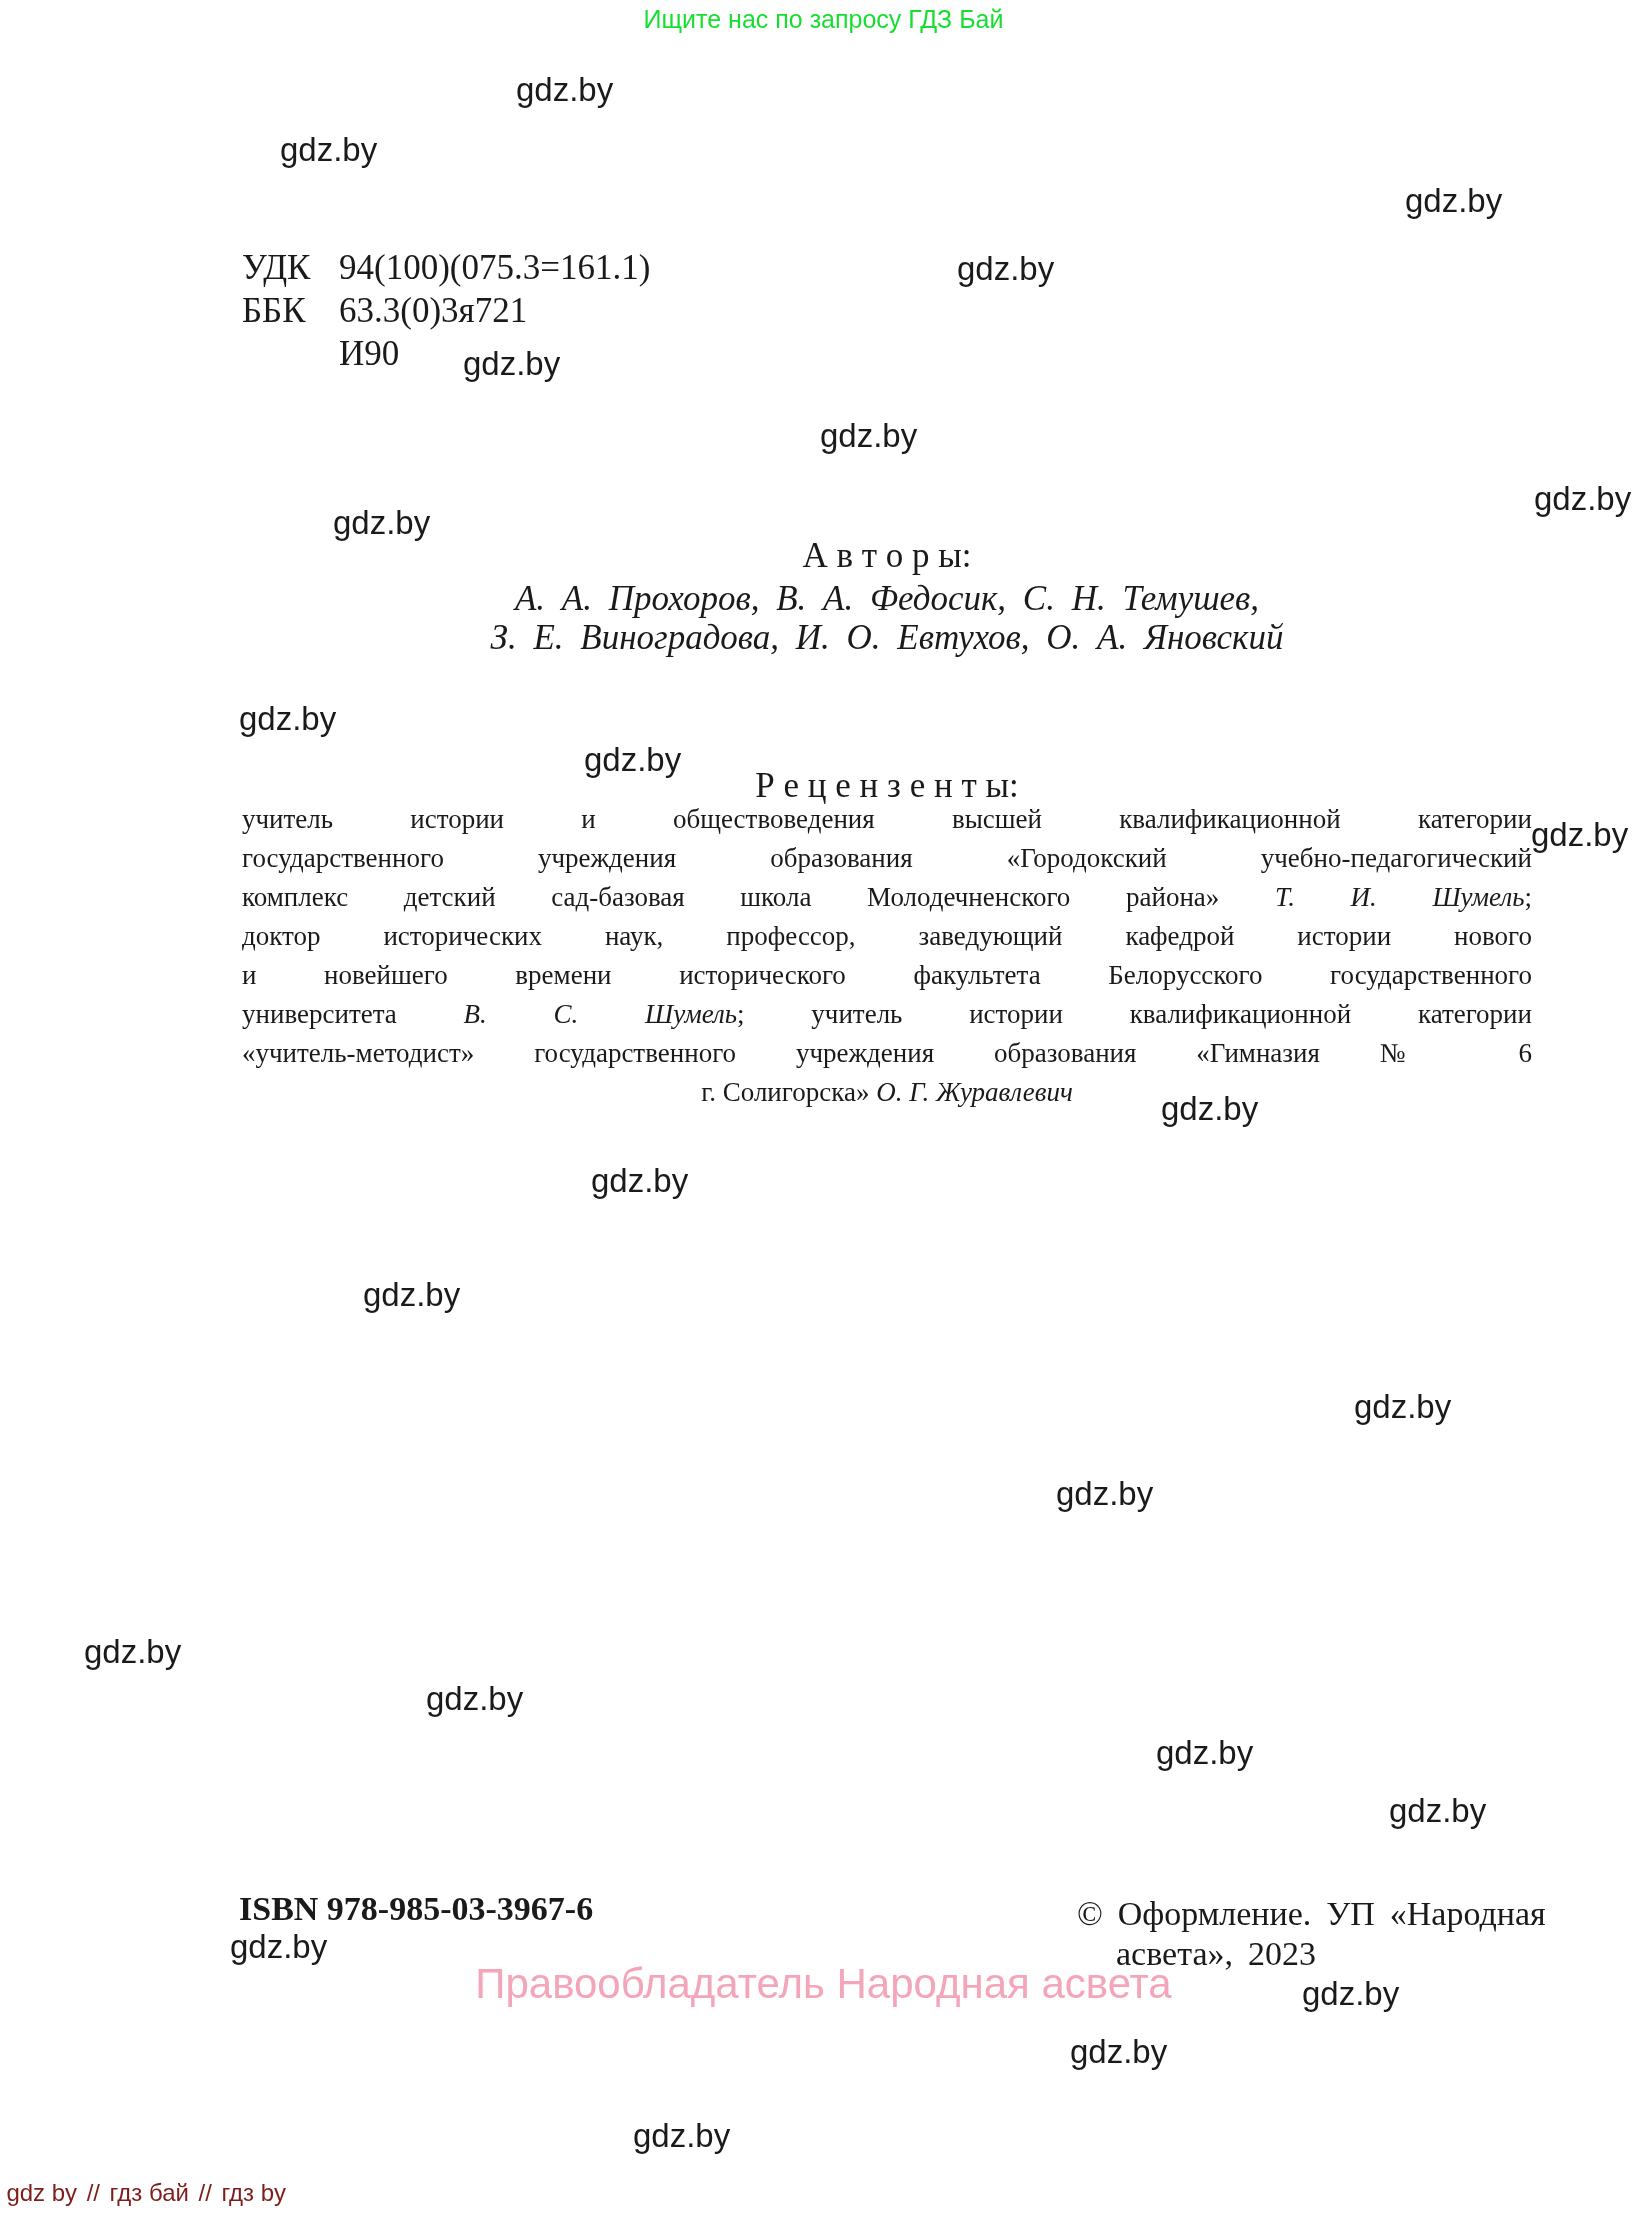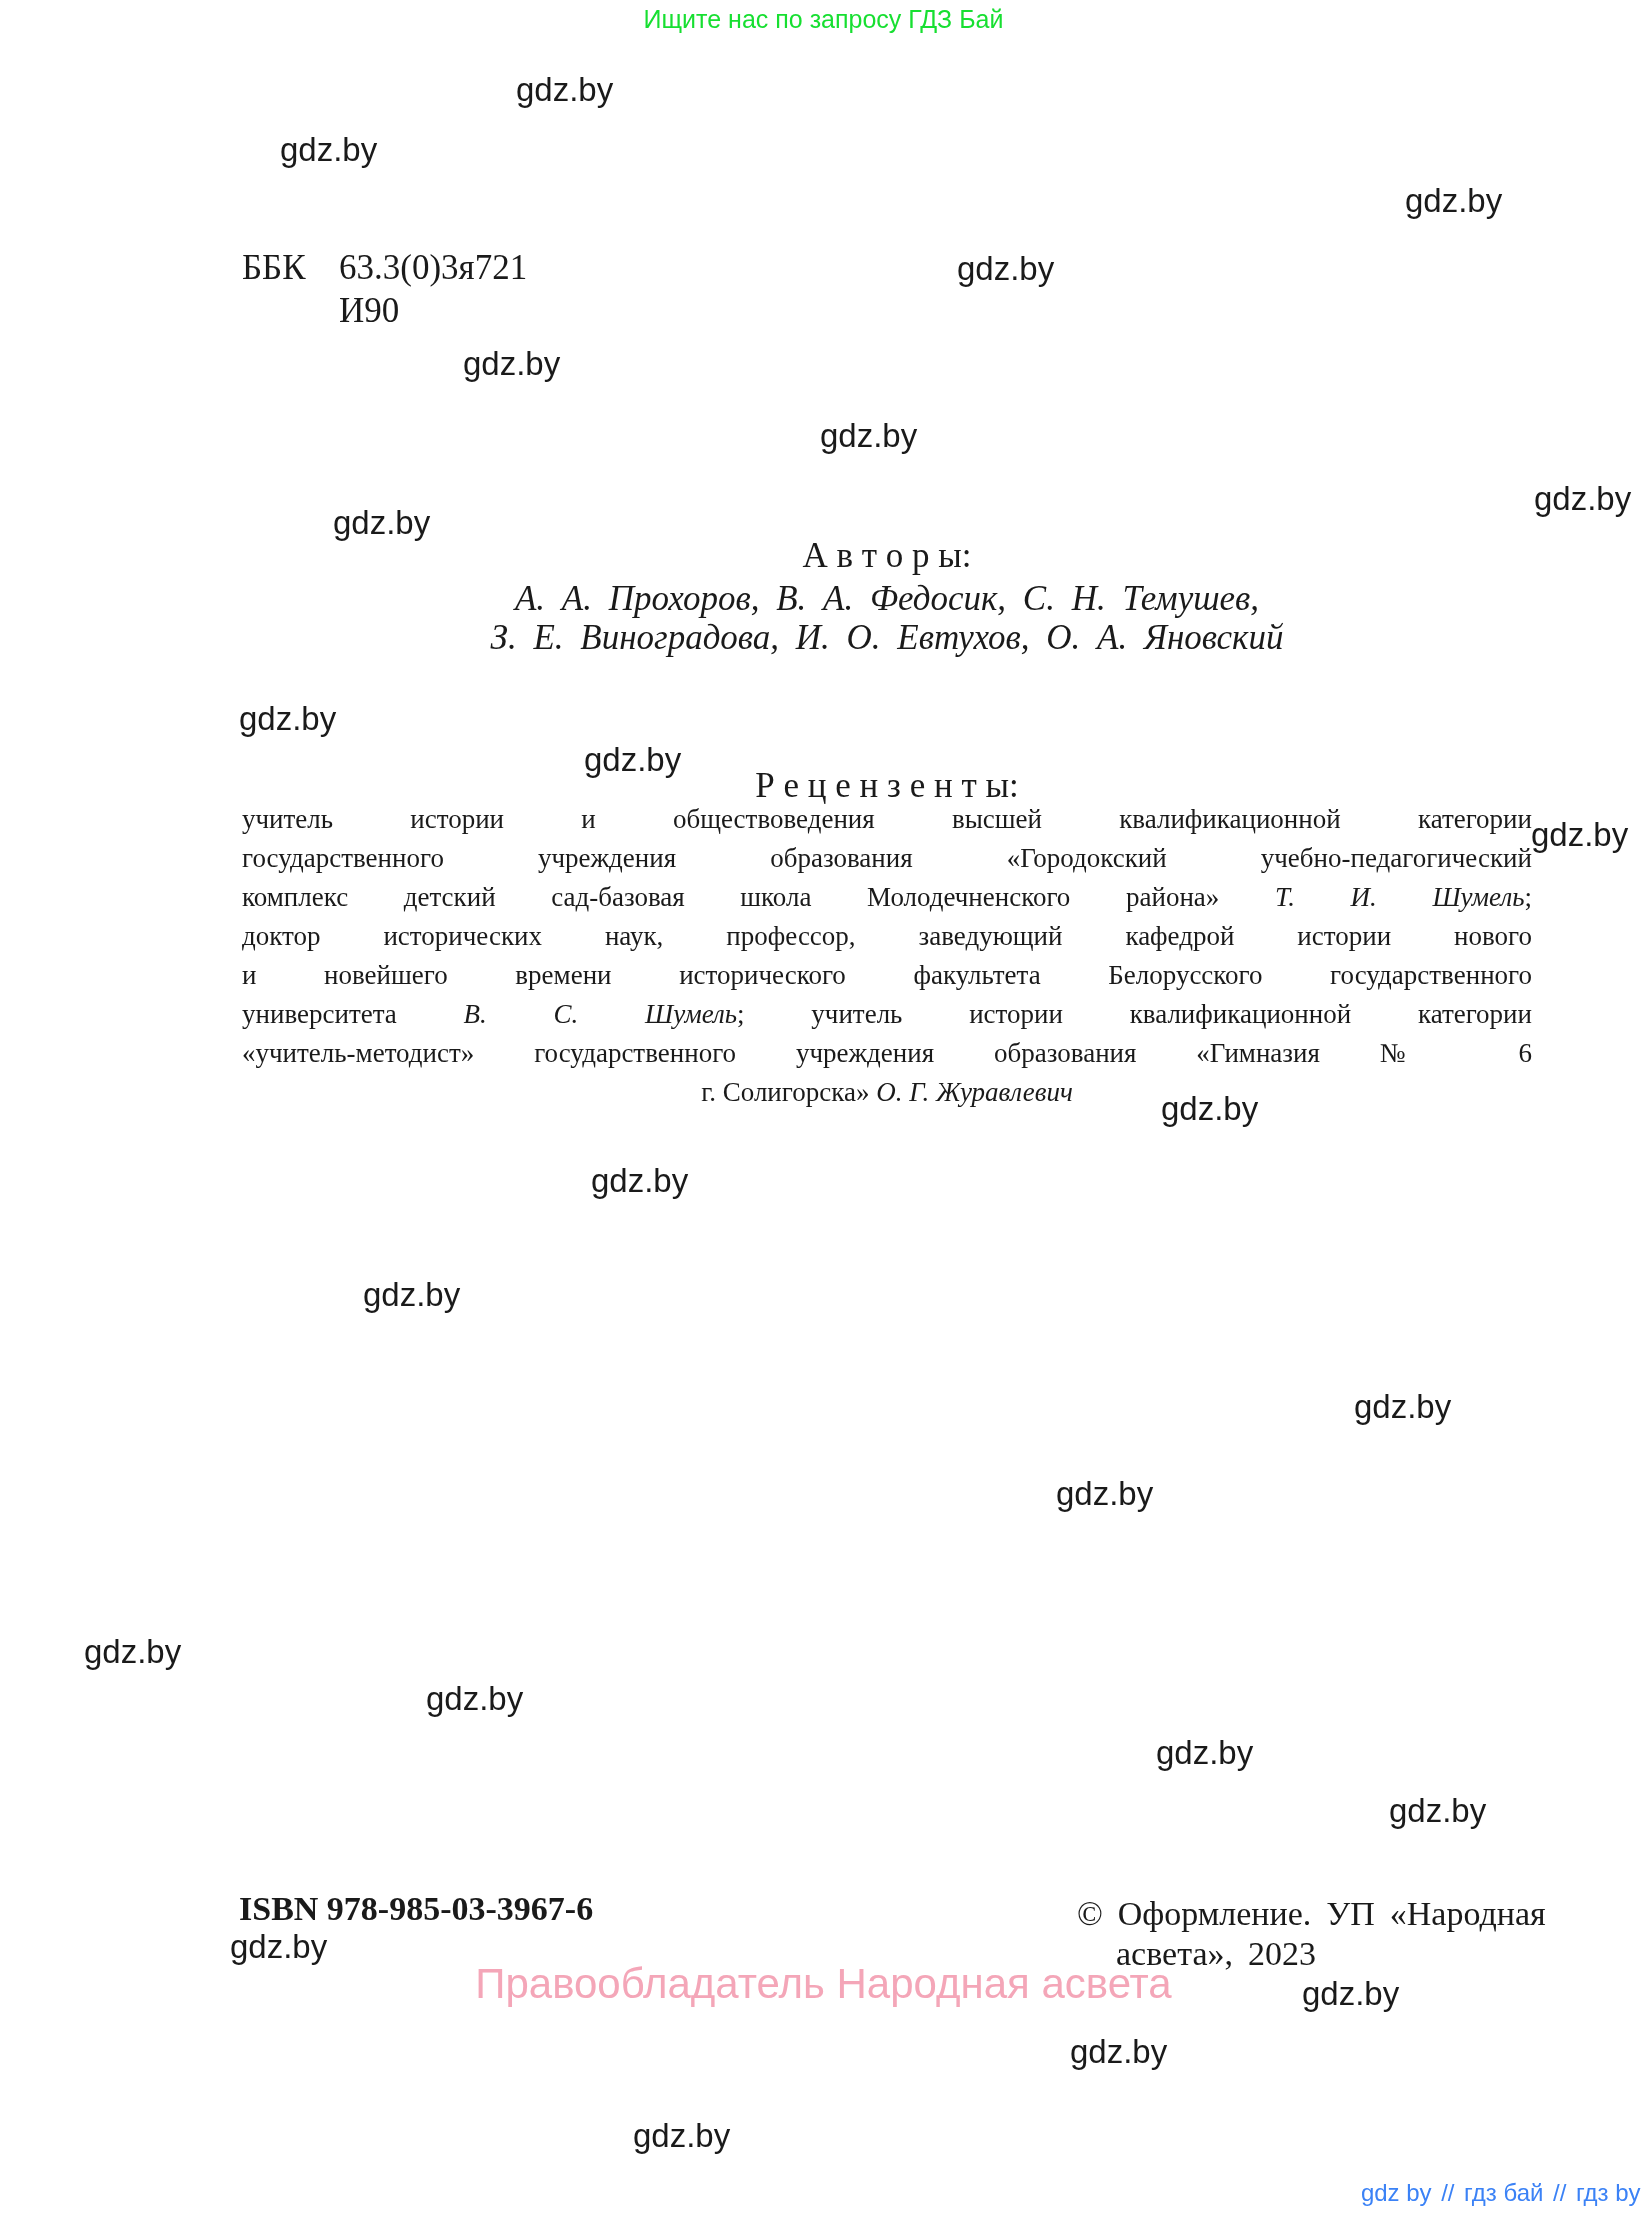--- a/index.html
+++ b/index.html
@@ -29,22 +29,22 @@
 
   .isbn{position:absolute;left:239px;top:1890px;font-size:34px;font-weight:bold;white-space:nowrap;}
 
   .copyright{position:absolute;left:1077px;top:1894px;font-size:34px;line-height:40px;
              word-spacing:6.4px;white-space:nowrap;}
   .copyright .indent{padding-left:39px;}
 
   .rights{position:absolute;left:0;right:0;top:1960px;text-align:center;
           font-family:"Liberation Sans",sans-serif;font-size:42px;color:#f4a6b8;}
 
-  .footer{position:absolute;left:0;right:0;top:2179px;text-align:right;
-          font-family:"Liberation Sans",sans-serif;font-size:24px;color:#3b82f6;}
+  .footer{position:absolute;left:0;right:0;top:2179px;text-align:left;
+          font-family:"Liberation Sans",sans-serif;font-size:24px;color:#7f1d1d;}
   .footer a{color:inherit;text-decoration:none;margin:0 6.4px;cursor:pointer;}
   .footer .sep{margin:0 3.2px;}
 </style>
 </head>
 <body>
 
 <div class="page">
 
   <div class="banner">Ищите нас по запросу ГДЗ Бай</div>
 
@@ -69,20 +69,24 @@
       <span class="wm" style="left: 426px; top: 1680px;">gdz.by</span>
       <span class="wm" style="left: 1156px; top: 1734px;">gdz.by</span>
       <span class="wm" style="left: 1389px; top: 1792px;">gdz.by</span>
       <span class="wm" style="left: 230px; top: 1928px;">gdz.by</span>
       <span class="wm" style="left: 1302px; top: 1975px;">gdz.by</span>
       <span class="wm" style="left: 1070px; top: 2033px;">gdz.by</span>
       <span class="wm" style="left: 633px; top: 2117px;">gdz.by</span>
     </div>
 
   <div class="udk">
+    <div class="row">
+      <span class="lbl">УДК</span>
+      <span class="val">94(100)(075.3=161.1)</span>
+    </div>
     <div class="row">
       <span class="lbl">ББК</span>
       <span class="val">63.3(0)3я721</span>
     </div>
     <div class="row">
       <span class="lbl"></span>
       <span class="val">И90</span>
     </div>
   </div>
 

